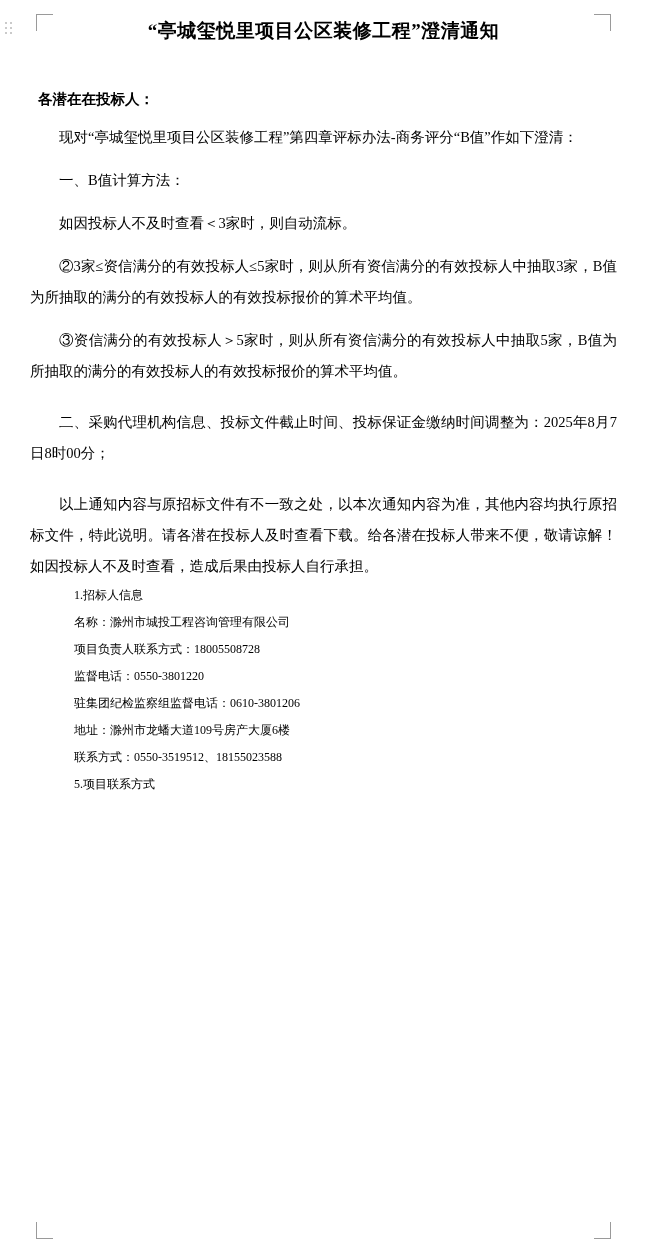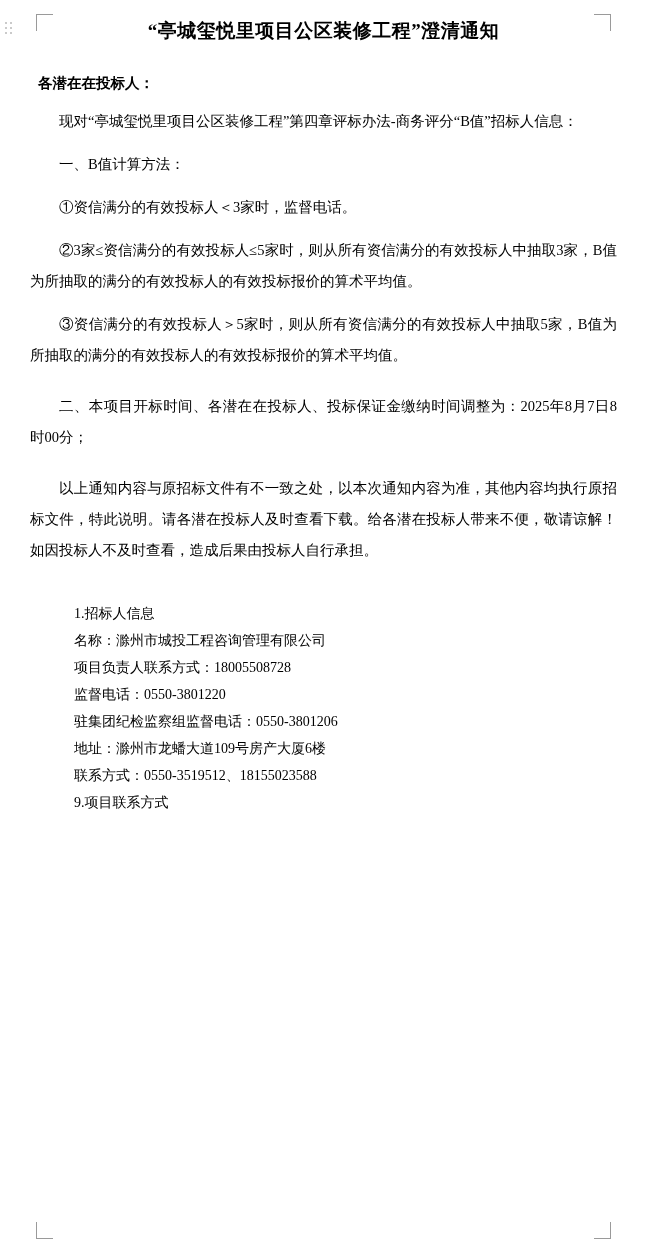--- a/index.html
+++ b/index.html
@@ -52,37 +52,36 @@
     font-weight: bold;
     letter-spacing: 0.5px;
     margin: 16px 0 0 0;
     line-height: 30px;
     font-family: "Liberation Serif", "DejaVu Serif", serif;
   }
 
   .salutation {
     font-size: 14.5px;
     font-weight: bold;
-    margin: 26px 0 0 8px;
+    margin: 42px 0 0 8px;
     line-height: 22px;
   }
 
   .para {
     font-size: 14.5px;
     line-height: 31px;
     text-align: justify;
     margin: 12px 0 0 0;
     text-indent: 2em;
   }
   .para.gap { margin-top: 20px; }
 
   .block {
-    margin-top: 34px;
     margin-left: 44px;
-    font-size: 14px;
+    font-size: 12px;
     line-height: 27px;
   }
   .block .line { white-space: nowrap; }
 
   
   .crop {
     position: absolute;
     width: 16px;
     height: 16px;
     border-color: #9a9a9a;
@@ -112,33 +111,33 @@
   <div class="crop tr" style="right:36px; top:14px;"></div>
   <div class="crop bl" style="left:36px; bottom:14px;"></div>
   <div class="crop br" style="right:36px; bottom:14px;"></div>
 
   <div class="sheet">
 
     <div class="doc-title">“亭城玺悦里项目公区装修工程”澄清通知</div>
 
     <div class="salutation">各潜在在投标人：</div>
 
-    <div class="para">现对“亭城玺悦里项目公区装修工程”第四章评标办法-商务评分“B值”招标人信息：</div>
+    <div class="para">现对“亭城玺悦里项目公区装修工程”第四章评标办法-商务评分“B值”作如下澄清：</div>
     <div class="para">一、B值计算方法：</div>
-    <div class="para">①资信满分的有效投标人＜3家时，监督电话。</div>
+    <div class="para">如因投标人不及时查看＜3家时，则自动流标。</div>
     <div class="para">②3家≤资信满分的有效投标人≤5家时，则从所有资信满分的有效投标人中抽取3家，B值为所抽取的满分的有效投标人的有效投标报价的算术平均值。</div>
     <div class="para">③资信满分的有效投标人＞5家时，则从所有资信满分的有效投标人中抽取5家，B值为所抽取的满分的有效投标人的有效投标报价的算术平均值。</div>
-    <div class="para gap">二、本项目开标时间、各潜在在投标人、投标保证金缴纳时间调整为：2025年8月7日8时00分；</div>
+    <div class="para gap">二、采购代理机构信息、投标文件截止时间、投标保证金缴纳时间调整为：2025年8月7日8时00分；</div>
     <div class="para gap">以上通知内容与原招标文件有不一致之处，以本次通知内容为准，其他内容均执行原招标文件，特此说明。请各潜在投标人及时查看下载。给各潜在投标人带来不便，敬请谅解！如因投标人不及时查看，造成后果由投标人自行承担。</div>
 
     <div class="block">
       <div class="line">1.招标人信息</div>
       <div class="line">名称：滁州市城投工程咨询管理有限公司</div>
       <div class="line">项目负责人联系方式：18005508728</div>
       <div class="line">监督电话：0550-3801220</div>
-      <div class="line">驻集团纪检监察组监督电话：0550-3801206</div>
+      <div class="line">驻集团纪检监察组监督电话：0610-3801206</div>
       <div class="line">地址：滁州市龙蟠大道109号房产大厦6楼</div>
       <div class="line">联系方式：0550-3519512、18155023588</div>
-      <div class="line">9.项目联系方式</div>
+      <div class="line">5.项目联系方式</div>
     </div>
 
   </div>
 </div>
 
 </body></html>

